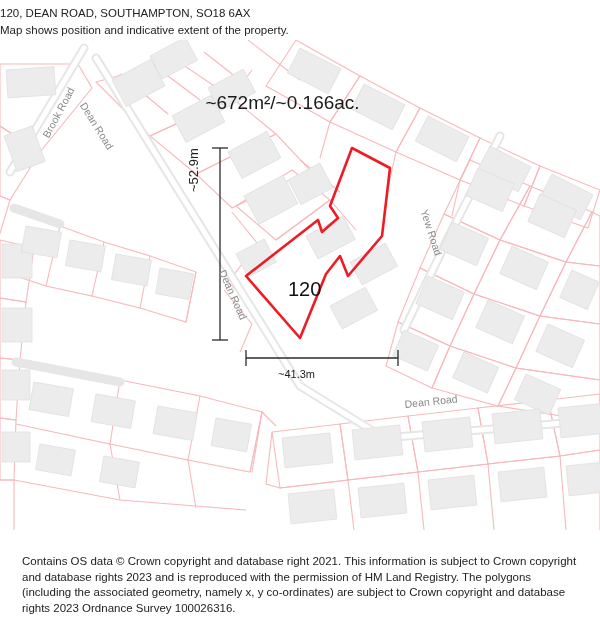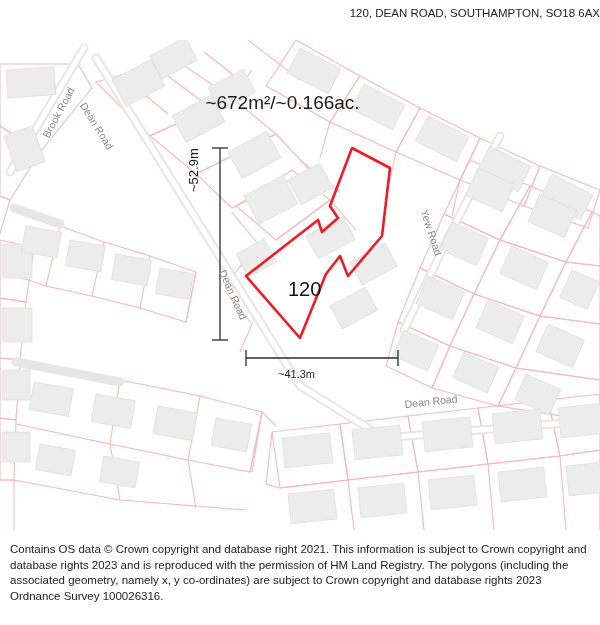--- a/index.html
+++ b/index.html
@@ -20,21 +20,21 @@
     height: 625px;
   }
 
   
   .header {
     position: absolute;
     left: 0;
     top: 0;
     width: 600px;
     height: 40px;
-    text-align: right;
+    text-align: left;
     background: #ffffff;
   }
   .header .title {
     font-size: 11.5px;
     color: #222;
     line-height: 14px;
     padding-top: 6px;
   }
   .header .subtitle {
     font-size: 11.5px;
@@ -110,33 +110,34 @@
     position: absolute;
     left: 0;
     top: 530px;
     width: 600px;
     height: 95px;
     background: #ffffff;
     box-sizing: border-box;
     padding: 8px 6px 0 6px;
   }
   .footer p {
-    margin: 4px;
+    margin: 16px;
     font-size: 11.5px;
     line-height: 15.5px;
     color: #222;
   }
 </style>
 </head>
 <body>
 
 <div class="page">
 
   <div class="header">
     <div class="title">120, DEAN ROAD, SOUTHAMPTON, SO18 6AX</div>
+    <div class="subtitle">Map shows position and indicative extent of the property.</div>
   </div>
 
   <div class="map-wrap">
 
     <svg class="map-svg" width="600" height="490" viewBox="0 0 600 490">
 
       <rect x="0" y="0" width="600" height="490" fill="#ffffff"></rect>
 
       <g stroke="#f7b9bb" stroke-width="1.1" fill="none">
 

